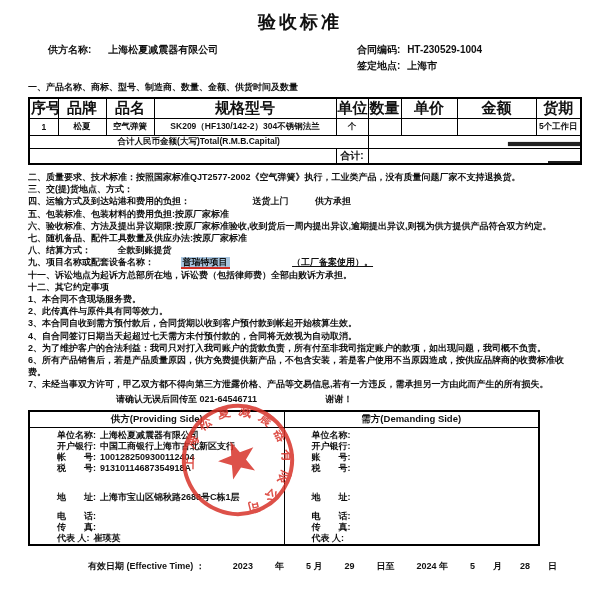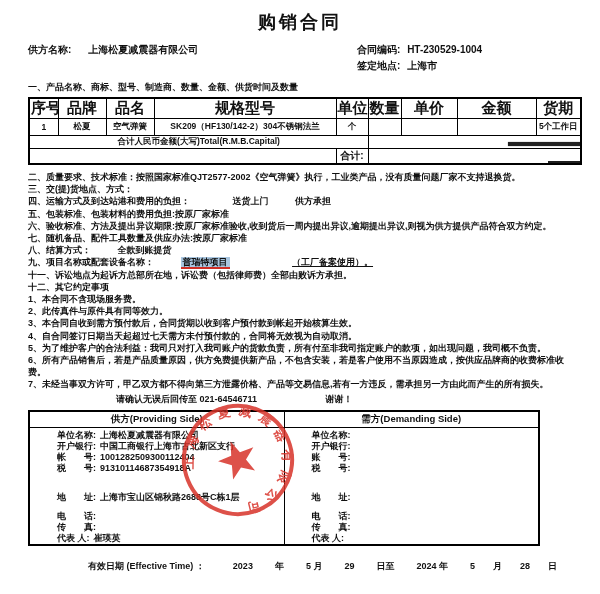--- a/index.html
+++ b/index.html
@@ -2,61 +2,61 @@
 <html><head>
 <meta charset="utf-8">
 <style>
   html,body{margin:0;padding:0;background:#fff;}
   body{width:600px;height:594px;position:relative;overflow:hidden;
        font-family:"Liberation Sans","DejaVu Sans",sans-serif;
        font-weight:bold;color:#111;-webkit-font-smoothing:antialiased;}
   .page{position:absolute;inset:0;}
   .title{text-align:center;font-size:18px;letter-spacing:3px;padding-top:10px;}
   .hdr{display:flex;justify-content:space-between;margin:8px 28px 0 28px;font-size:10px;}
-  .hdr .col{line-height:16px;}
+  .hdr .col{line-height:16px;margin-left:20px;}
   .hdr .lbl{display:inline-block;}
   .hdr .val{display:inline-block;margin-left:14px;}
   .hdr .right .val{margin-left:4px;}
   .sec-head{margin:7px 28px 0 28px;font-size:9px;}
   table{border-collapse:collapse;table-layout:fixed;}
   .ptable{width:552px;margin:3px 0 0 28px;font-size:8.5px;border:2px solid #000;}
   .ptable th,.ptable td{border:1px solid #000;text-align:center;padding:0 1px;
       overflow:hidden;white-space:nowrap;}
   .ptable th{height:13px;font-size:15px;}
   .ptable td{height:16px;}
   .ptable td.dashcell{border-left:1px dashed #9a9a9a;}
   .ptable .trow td{height:12px;position:relative;}
   .ptable .total-lbl{font-size:10px;}
   .mark1{position:absolute;right:-14px;bottom:0;width:46px;height:2px;background:#1d1d1d;}
   .mark2{position:absolute;right:-22px;bottom:2px;width:94px;height:4px;background:#222;
       box-shadow:0 0 1px #222;}
   .clauses{margin:6px 28px 0 28px;font-size:9px;line-height:12.2px;}
   .ln{white-space:normal;}
-  .g24{margin-left:24px;} .g40{margin-left:40px;} .g60{margin-left:60px;text-decoration:underline;}
+  .g24{margin-left:24px;} .g40{margin-left:60px;} .g60{margin-left:60px;text-decoration:underline;}
   .hl{background:#a9c6e0;border-bottom:2px solid #cf2f26;padding:0 2px;}
   .confirm{margin:2px 28px 0 28px;font-size:9px;}
   .confirm .c1{margin-left:88px;} .confirm .c2{margin-left:66px;}
   .parties{width:512px;margin:4px 0 0 28px;font-size:9px;border:2px solid #000;}
   .parties th{border:1px solid #000;height:13px;font-size:9.5px;text-align:center;}
   .parties td{border:1px solid #000;vertical-align:top;height:103px;padding:2px 0 0 0;}
   .pl{padding-left:27px;line-height:11px;white-space:nowrap;}
   .pl .pv{margin-left:4px;}
   .mt6{margin-top:18px;} .mt8{margin-top:8px;}
   .footer{margin:14px 0 0 0;font-size:9px;display:flex;align-items:baseline;}
   .footer .flbl{margin-left:88px;}
   .fp{display:inline-block;}
   .fg1{margin-left:28px;} .fg2{margin-left:22px;} .fg3{margin-left:18px;}
   .stamp{position:absolute;left:178px;top:400px;opacity:.85;pointer-events:none;}
 </style>
 </head>
 <body>
 
 <div class="page">
 
-  <div class="title">购销合同</div>
+  <div class="title">验收标准</div>
 
   <div class="hdr">
     <div class="col left">
       <div>
         <span class="lbl">供方名称:</span>
         <span class="val">上海松夏减震器有限公司</span>
       </div>
     </div>
     <div class="col right" style="width:215px;">
       <div>
@@ -142,21 +142,21 @@
       <span>九、项目名称或配套设备名称：</span>
       <span class="hl g24">普瑞特项目</span>
       <span class="g60">（工厂备案使用）。</span>
     </div>
     <div class="ln">十一、诉讼地点为起诉方总部所在地，诉讼费（包括律师费）全部由败诉方承担。</div>
     <div class="ln">十二、其它约定事项</div>
     <div class="ln">1、本合同不含现场服务费。</div>
     <div class="ln">2、此传真件与原件具有同等效力。</div>
     <div class="ln">3、本合同自收到需方预付款后，合同货期以收到客户预付款到帐起开始核算生效。</div>
     <div class="ln">4、自合同签订日期当天起超过七天需方未付预付款的，合同将无效视为自动取消。</div>
-    <div class="ln">5、为了维护客户的合法利益：我司只对打入我司账户的货款负责，所有付至非我司指定账户的款项，如出现问题，我司概不负责。</div>
+    <div class="ln">2、为了维护客户的合法利益：我司只对打入我司账户的货款负责，所有付至非我司指定账户的款项，如出现问题，我司概不负责。</div>
     <div class="ln">6、所有产品销售后，若是产品质量原因，供方免费提供新产品，不包含安装，若是客户使用不当原因造成，按供应品牌商的收费标准收费。</div>
     <div class="ln">7、未经当事双方许可，甲乙双方都不得向第三方泄露价格、产品等交易信息,若有一方违反，需承担另一方由此而产生的所有损失。</div>
   </div>
 
   <div class="confirm">
     <span class="c1">请确认无误后回传至 021-64546711</span>
     <span class="c2">谢谢！</span>
   </div>
 
   <table class="parties">

